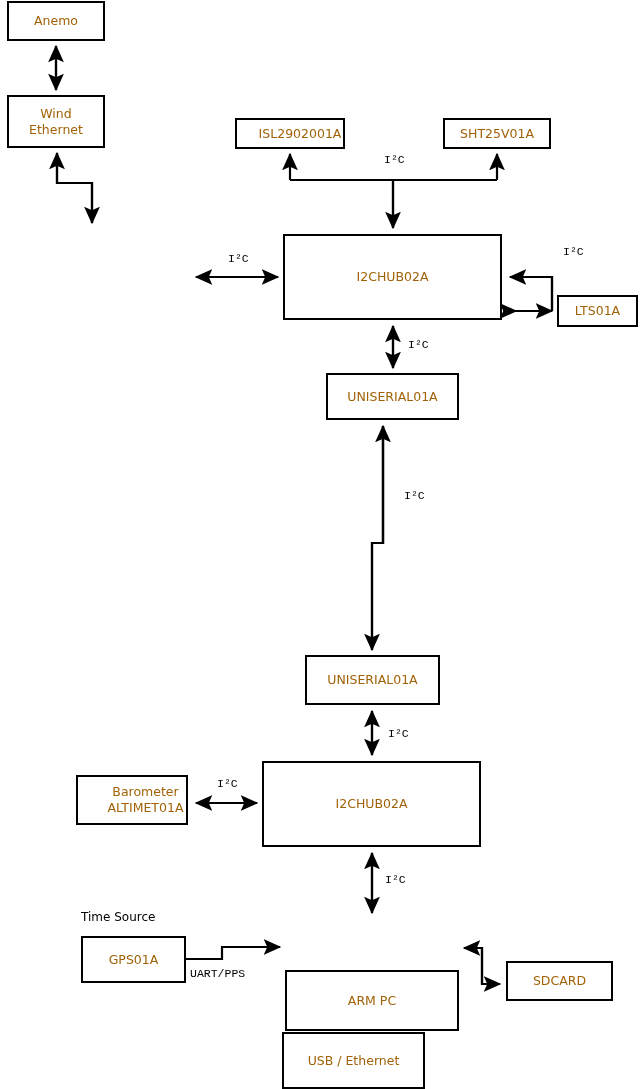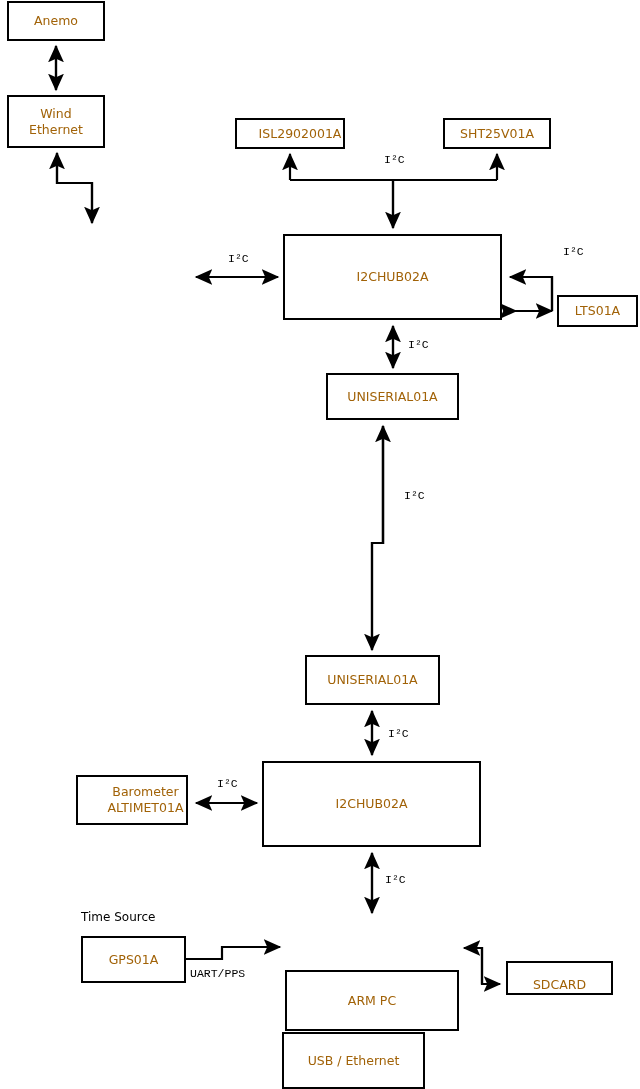--- a/index.html
+++ b/index.html
@@ -118,21 +118,21 @@
   </div>
 
   <div class="node" style="left:68px;top:936px;width:105px;height:47px;margin-left:13px;">
     <span class="lbl">GPS01A</span>
   </div>
 
   <div class="node" style="left:285px;top:970px;width:174px;height:61px;">
     <span class="lbl">ARM PC</span>
   </div>
 
-  <div class="node" style="left:506px;top:961px;width:107px;height:34px;align-items:flex-end;">
+  <div class="node" style="left:506px;top:961px;width:107px;height:40px;">
     <span class="lbl">SDCARD</span>
   </div>
 
   <div class="node" style="left:282px;top:1032px;width:143px;height:57px;">
     <span class="lbl">USB / Ethernet</span>
   </div>
 
   <div class="freelbl" style="left:81px;top:910px;">Time Source</div>
 
   <div class="edgelbl" style="left:384px;top:153px;">I²C</div>

